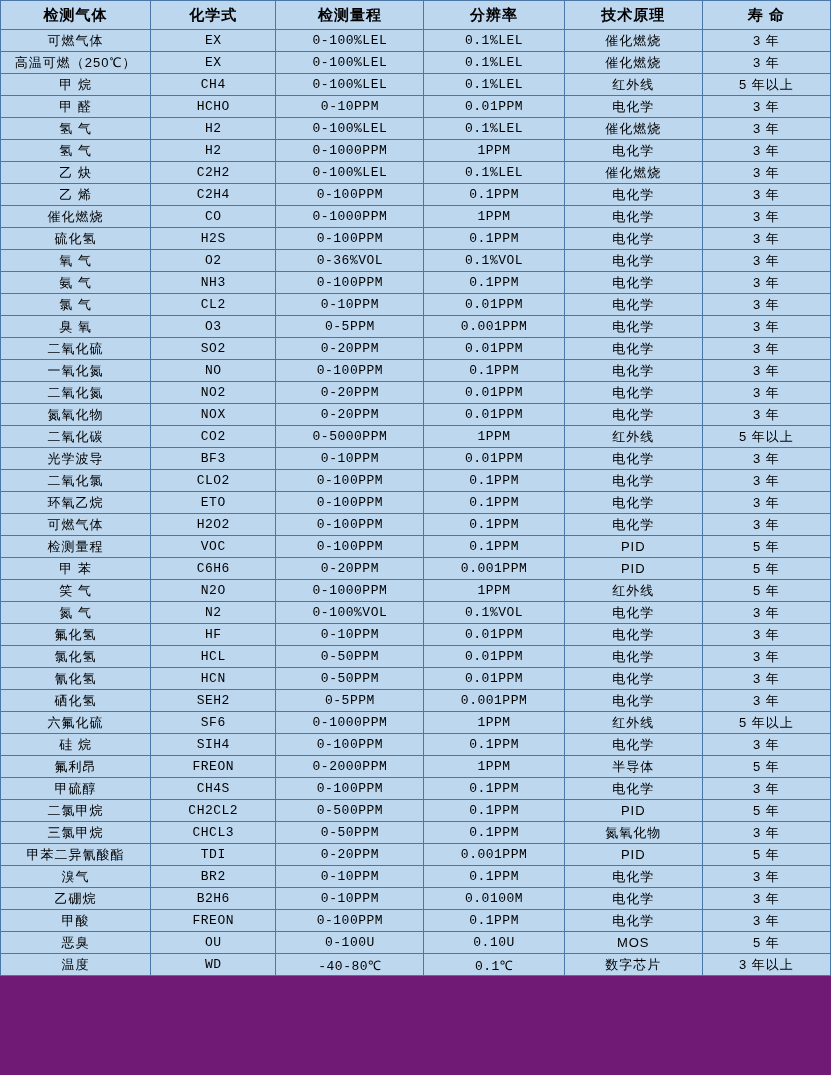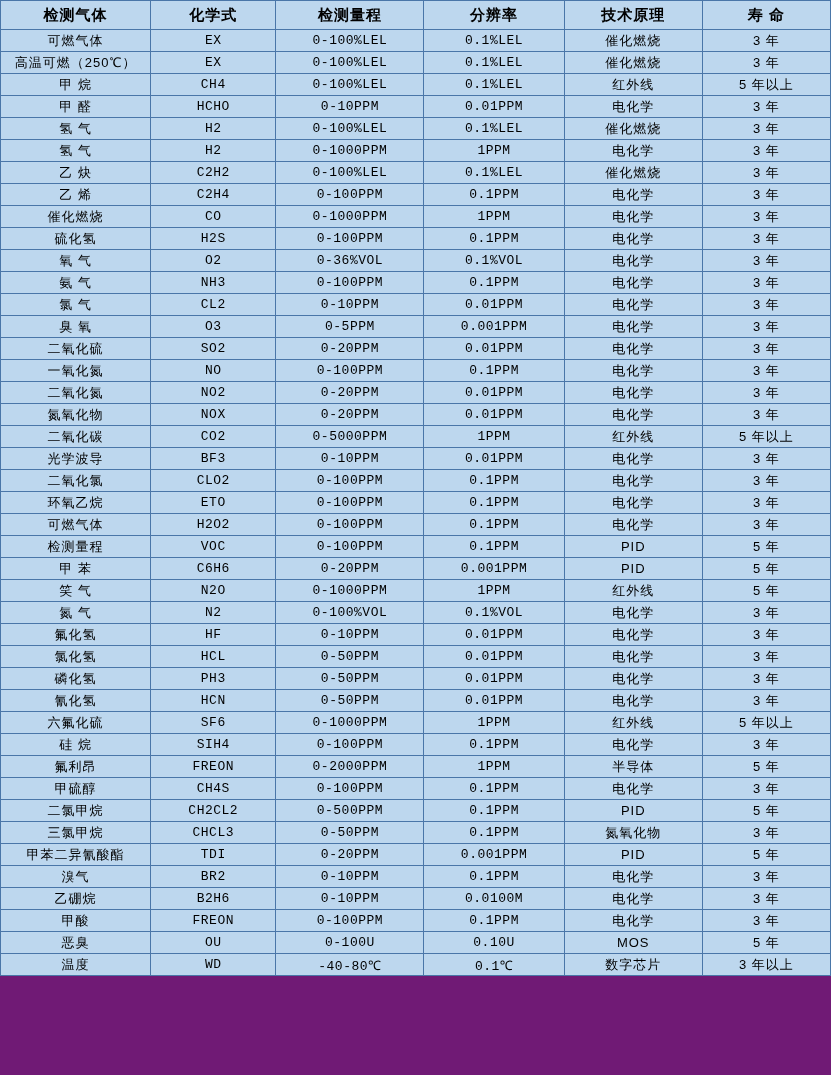--- a/index.html
+++ b/index.html
@@ -315,32 +315,32 @@
         </tr>
         <tr>
           <td class="c-name">氯化氢</td>
           <td class="c-formula">HCL</td>
           <td class="c-range">0-50PPM</td>
           <td class="c-res">0.01PPM</td>
           <td class="c-tech">电化学</td>
           <td class="c-life">3 年</td>
         </tr>
         <tr>
-          <td class="c-name">磷化氢</td>
-          <td class="c-formula">PH3</td>
-          <td class="c-range">0-50PPM</td>
-          <td class="c-res">0.01PPM</td>
-          <td class="c-tech">电化学</td>
-          <td class="c-life">3 年</td>
-        </tr>
-        <tr>
           <td class="c-name">氰化氢</td>
           <td class="c-formula">HCN</td>
           <td class="c-range">0-50PPM</td>
           <td class="c-res">0.01PPM</td>
+          <td class="c-tech">电化学</td>
+          <td class="c-life">3 年</td>
+        </tr>
+        <tr>
+          <td class="c-name">硒化氢</td>
+          <td class="c-formula">SEH2</td>
+          <td class="c-range">0-5PPM</td>
+          <td class="c-res">0.001PPM</td>
           <td class="c-tech">电化学</td>
           <td class="c-life">3 年</td>
         </tr>
         <tr>
           <td class="c-name">六氟化硫</td>
           <td class="c-formula">SF6</td>
           <td class="c-range">0-1000PPM</td>
           <td class="c-res">1PPM</td>
           <td class="c-tech">红外线</td>
           <td class="c-life">5 年以上</td>

